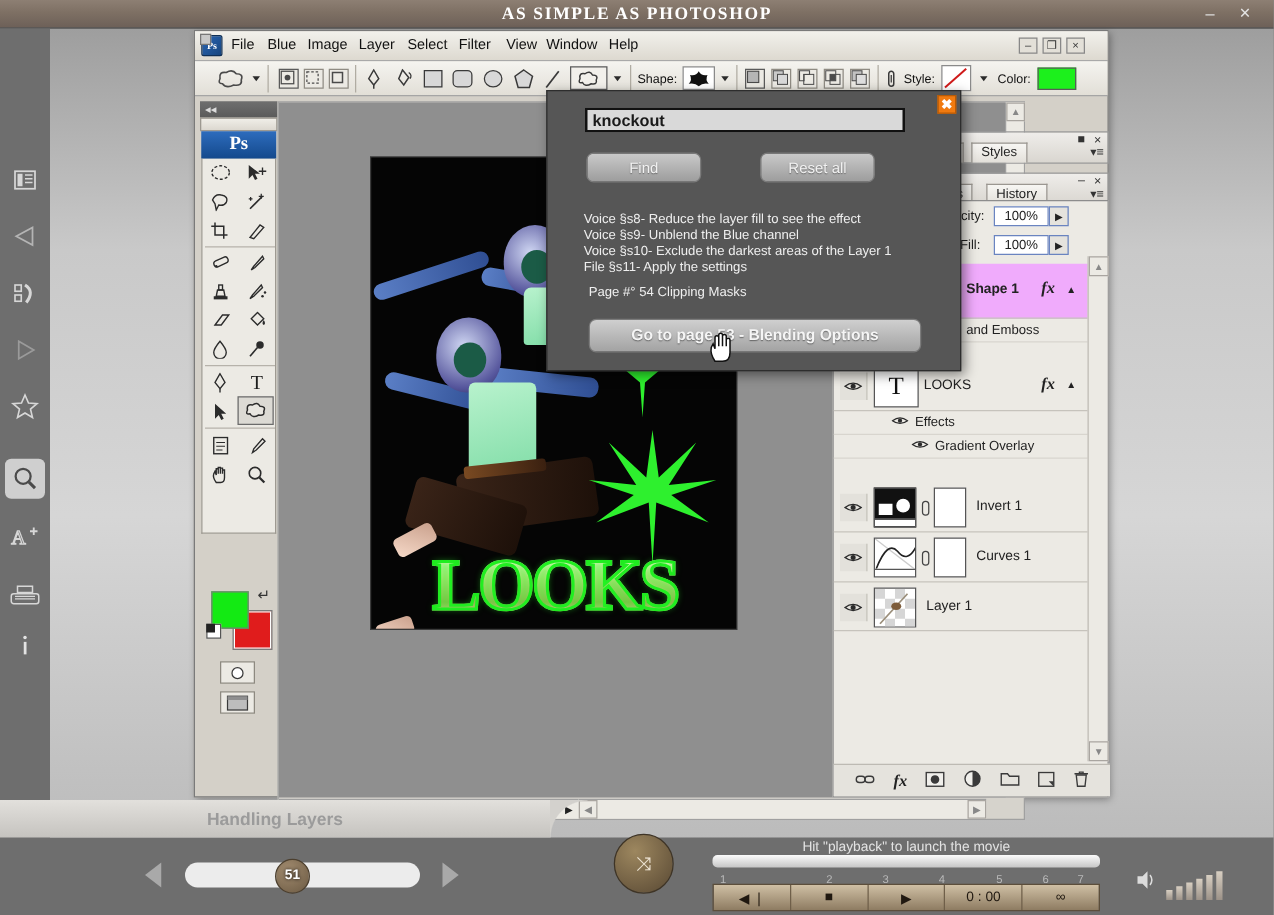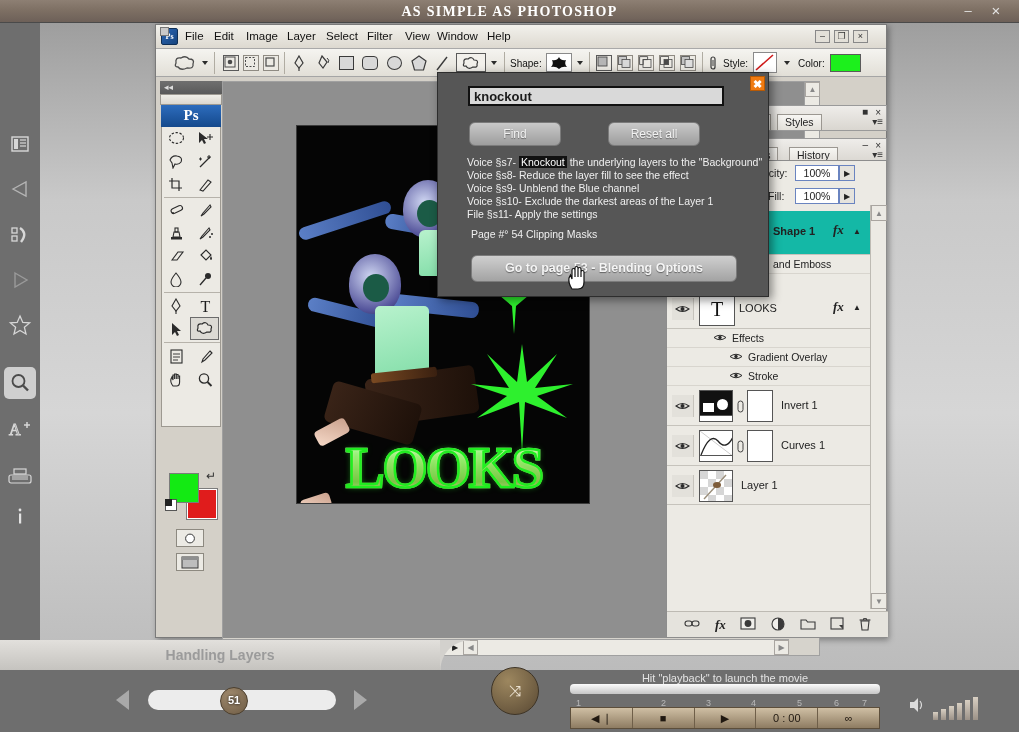--- a/index.html
+++ b/index.html
@@ -238,21 +238,21 @@
   }
   .numbtn{
     position:absolute; width:16px; height:16px; background:#e5e3dd;
     border:1px solid #6a84c0; display:flex;align-items:center;justify-content:center;
     font-size:8px;
   }
   .layer-row{
     position:absolute; left:0; width:204px; border-bottom:1px solid #c6c3bc;
     font-size:11px;
   }
-  .layer-row.selected{ background:#14b8a6; }
+  .layer-row.selected{ background:#f0abfc; }
   .eye{
     position:absolute; left:5px; width:22px; height:22px;
     background:#e3e1db; border-right:1px solid #c6c3bc;
     display:flex;align-items:center;justify-content:center;
   }
   .lthumb{
     position:absolute; width:34px; height:32px; border:1px solid #555; background:#fff;
     overflow:hidden;
   }
   .lmask{
@@ -463,21 +463,21 @@
         <rect x="7" y="8.5" width="2.2" height="10" fill="#e3e3e3"></rect>
       </svg>
   </div>
 </div>
 
 <div id="ps-window">
 
   <div id="ps-menubar">
     <div id="ps-logo">Ps</div>
     <div class="menu-item" style="left:29px">File</div>
-    <div class="menu-item" style="left:58px">Edit</div>
+    <div class="menu-item" style="left:58px">Blue</div>
     <div class="menu-item" style="left:90px">Image</div>
     <div class="menu-item" style="left:131px">Layer</div>
     <div class="menu-item" style="left:170px">Select</div>
     <div class="menu-item" style="left:211px">Filter</div>
     <div class="menu-item" style="left:249px">View</div>
     <div class="menu-item" style="left:281px">Window</div>
     <div class="menu-item" style="left:331px">Help</div>
     <div class="pswin-btn" style="right:56px">–</div>
     <div class="pswin-btn" style="right:37px">❐</div>
     <div class="pswin-btn" style="right:18px">×</div>
@@ -870,29 +870,20 @@
     <div style="position:absolute;left:65px;top:3px">Effects</div>
   </div>
   <div class="effect-row" style="top:187px">
     <div style="position:absolute;left:62px;top:3px;width:15px">
       <svg width="14" height="9" viewBox="0 0 14 9">
           <path d="M1 4.5 Q7 0 13 4.5 Q7 9 1 4.5 z" fill="none" stroke="#2b2b2b" stroke-width="1"></path>
           <circle cx="7" cy="4.5" r="1.7" fill="#2b2b2b"></circle>
         </svg>
     </div>
     <div style="position:absolute;left:81px;top:3px">Gradient Overlay</div>
-  </div>
-  <div class="effect-row" style="top:206px">
-    <div style="position:absolute;left:62px;top:3px;width:15px">
-      <svg width="14" height="9" viewBox="0 0 14 9">
-          <path d="M1 4.5 Q7 0 13 4.5 Q7 9 1 4.5 z" fill="none" stroke="#2b2b2b" stroke-width="1"></path>
-          <circle cx="7" cy="4.5" r="1.7" fill="#2b2b2b"></circle>
-        </svg>
-    </div>
-    <div style="position:absolute;left:81px;top:3px">Stroke</div>
   </div>
 
   <div class="layer-row" style="top:225px;height:40px">
     <div class="eye" style="top:9px">
       <svg width="15" height="10" viewBox="0 0 15 10">
           <path d="M1 5 Q7.5 0 14 5 Q7.5 10 1 5 z" fill="none" stroke="#2b2b2b" stroke-width="1.1"></path>
           <circle cx="7.5" cy="5" r="2" fill="#2b2b2b"></circle>
         </svg>
     </div>
     <div class="lthumb" style="left:32px;top:4px;background:#111">
@@ -1006,25 +997,20 @@
     </span>
   </div>
 </div>
 
 <div id="dialog">
   <div id="dlg-close">✖</div>
   <div id="dlg-input">knockout</div>
   <div class="dlg-btn" id="dlg-find">Find</div>
   <div class="dlg-btn" id="dlg-reset">Reset all</div>
 
-  <div class="voice-line" style="top:83px">
-    <span>Voice §s7-</span>
-    <span class="voice-hl">Knockout</span>
-    <span>the underlying layers to the "Background"</span>
-  </div>
   <div class="voice-line" style="top:96px">
     <span>Voice §s8-</span>
     <span>Reduce the layer fill to see the effect</span>
   </div>
   <div class="voice-line" style="top:109px">
     <span>Voice §s9-</span>
     <span>Unblend the Blue channel</span>
   </div>
   <div class="voice-line" style="top:122px">
     <span>Voice §s10-</span>

